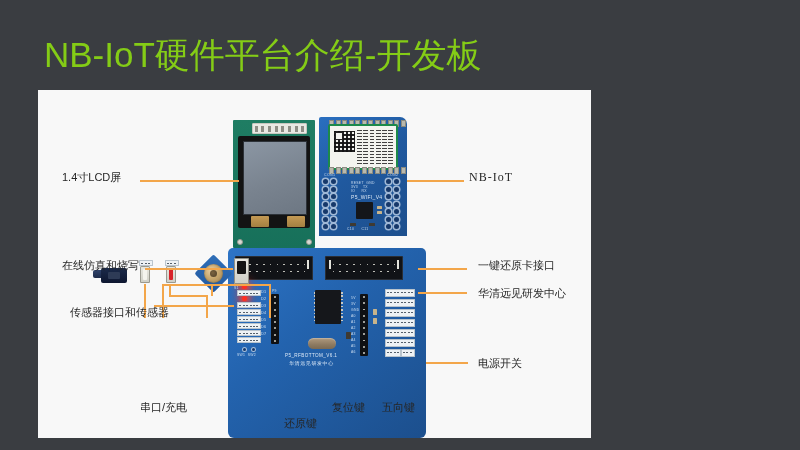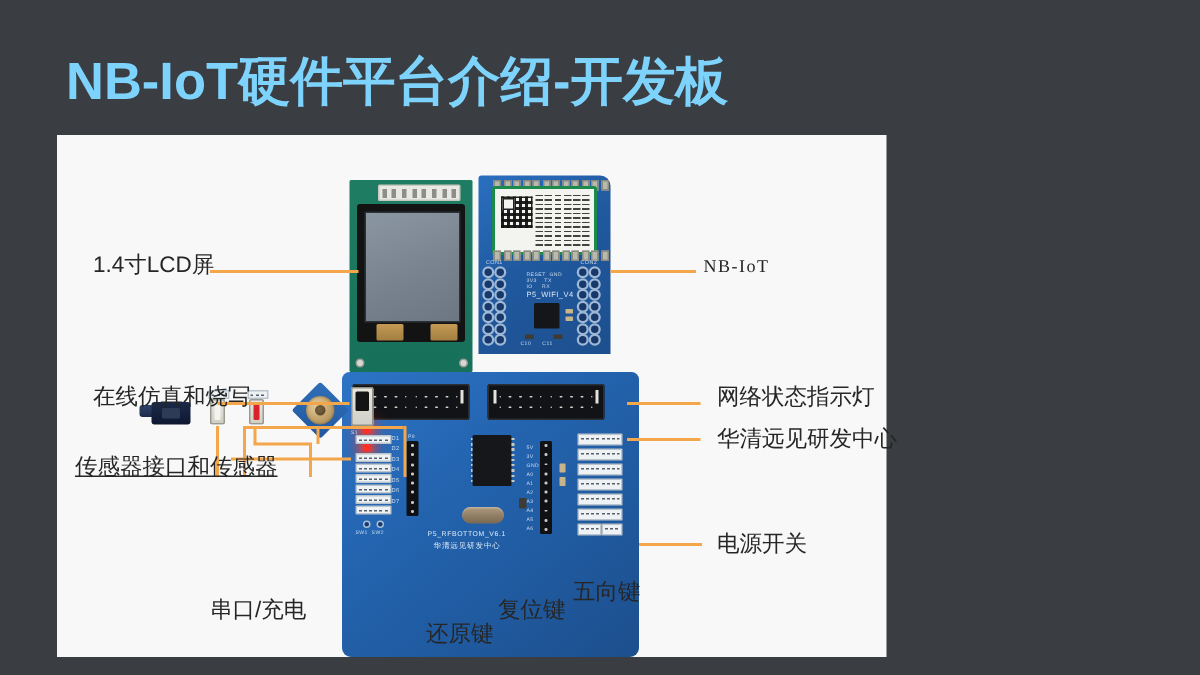--- a/index.html
+++ b/index.html
@@ -7,38 +7,38 @@
     width:800px;height:450px;overflow:hidden;
     background:#3a3d41;
     font-family:"Liberation Sans","DejaVu Sans",sans-serif;
   }
   #slide{position:relative;width:800px;height:450px;background:#3a3d41;}
 
   
   #title{
     position:absolute;left:44px;top:33px;
     font-size:35px;line-height:44px;
-    color:#7dd3fc;
+    color:#84cc16;
     letter-spacing:0px;
     white-space:nowrap;
-    font-weight:700;
+    font-weight:400;
   }
 
   
   #panel{
     position:absolute;left:38px;top:90px;width:553px;height:348px;
     background:#f8f8f8;
     box-shadow:0 0 0 0 rgba(0,0,0,0);
   }
 
   
   .lbl{
     position:absolute;
     color:#262626;
-    font-size:15px;
+    font-size:11px;
     line-height:14px;
     white-space:nowrap;
   }
   .lbl.serif{font-family:"Liberation Serif","DejaVu Serif",serif;font-size:12px;letter-spacing:1px;}
 
   
   .lead{position:absolute;background:#f3a64a;}
   .lead.h{height:1.5px;}
   .lead.v{width:1.5px;}
 
@@ -452,25 +452,25 @@
       <div class="lead v" style="left:168px;top:205px;height:23px;"></div>
 
       <div class="lead h" style="left:173px;top:194px;width:58px;"></div>
       <div class="lead v" style="left:173px;top:194px;height:12px;"></div>
       <div class="lead v" style="left:231px;top:194px;height:34px;"></div>
     </div>
   </div>
 
   <div class="lbl" style="left:62px;top:170px;">1.4寸LCD屏</div>
   <div class="lbl" style="left:62px;top:258px;">在线仿真和烧写</div>
-  <div class="lbl" style="left:50px;top:305px;text-decoration:underline;">传感器接口和传感器</div>
+  <div class="lbl" style="left:70px;top:305px;">传感器接口和传感器</div>
 
   <div class="lbl serif" style="left:469px;top:170px;">NB-IoT</div>
-  <div class="lbl" style="left:478px;top:258px;">网络状态指示灯</div>
+  <div class="lbl" style="left:478px;top:258px;">一键还原卡接口</div>
   <div class="lbl" style="left:478px;top:286px;">华清远见研发中心</div>
   <div class="lbl" style="left:478px;top:356px;">电源开关</div>
 
   <div class="lbl" style="left:140px;top:400px;">串口/充电</div>
   <div class="lbl" style="left:284px;top:416px;">还原键</div>
   <div class="lbl" style="left:332px;top:400px;">复位键</div>
-  <div class="lbl" style="left:382px;top:388px;">五向键</div>
+  <div class="lbl" style="left:382px;top:400px;">五向键</div>
 
 </div>
 
 </body></html>

